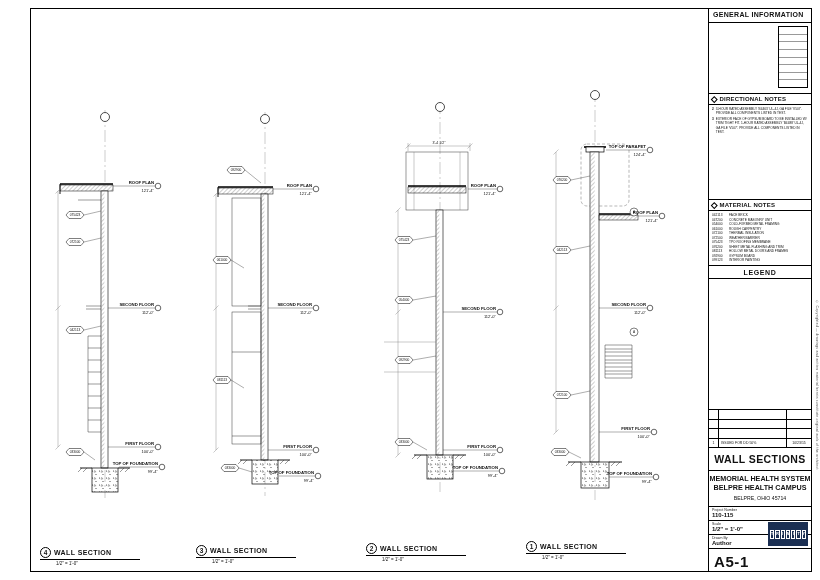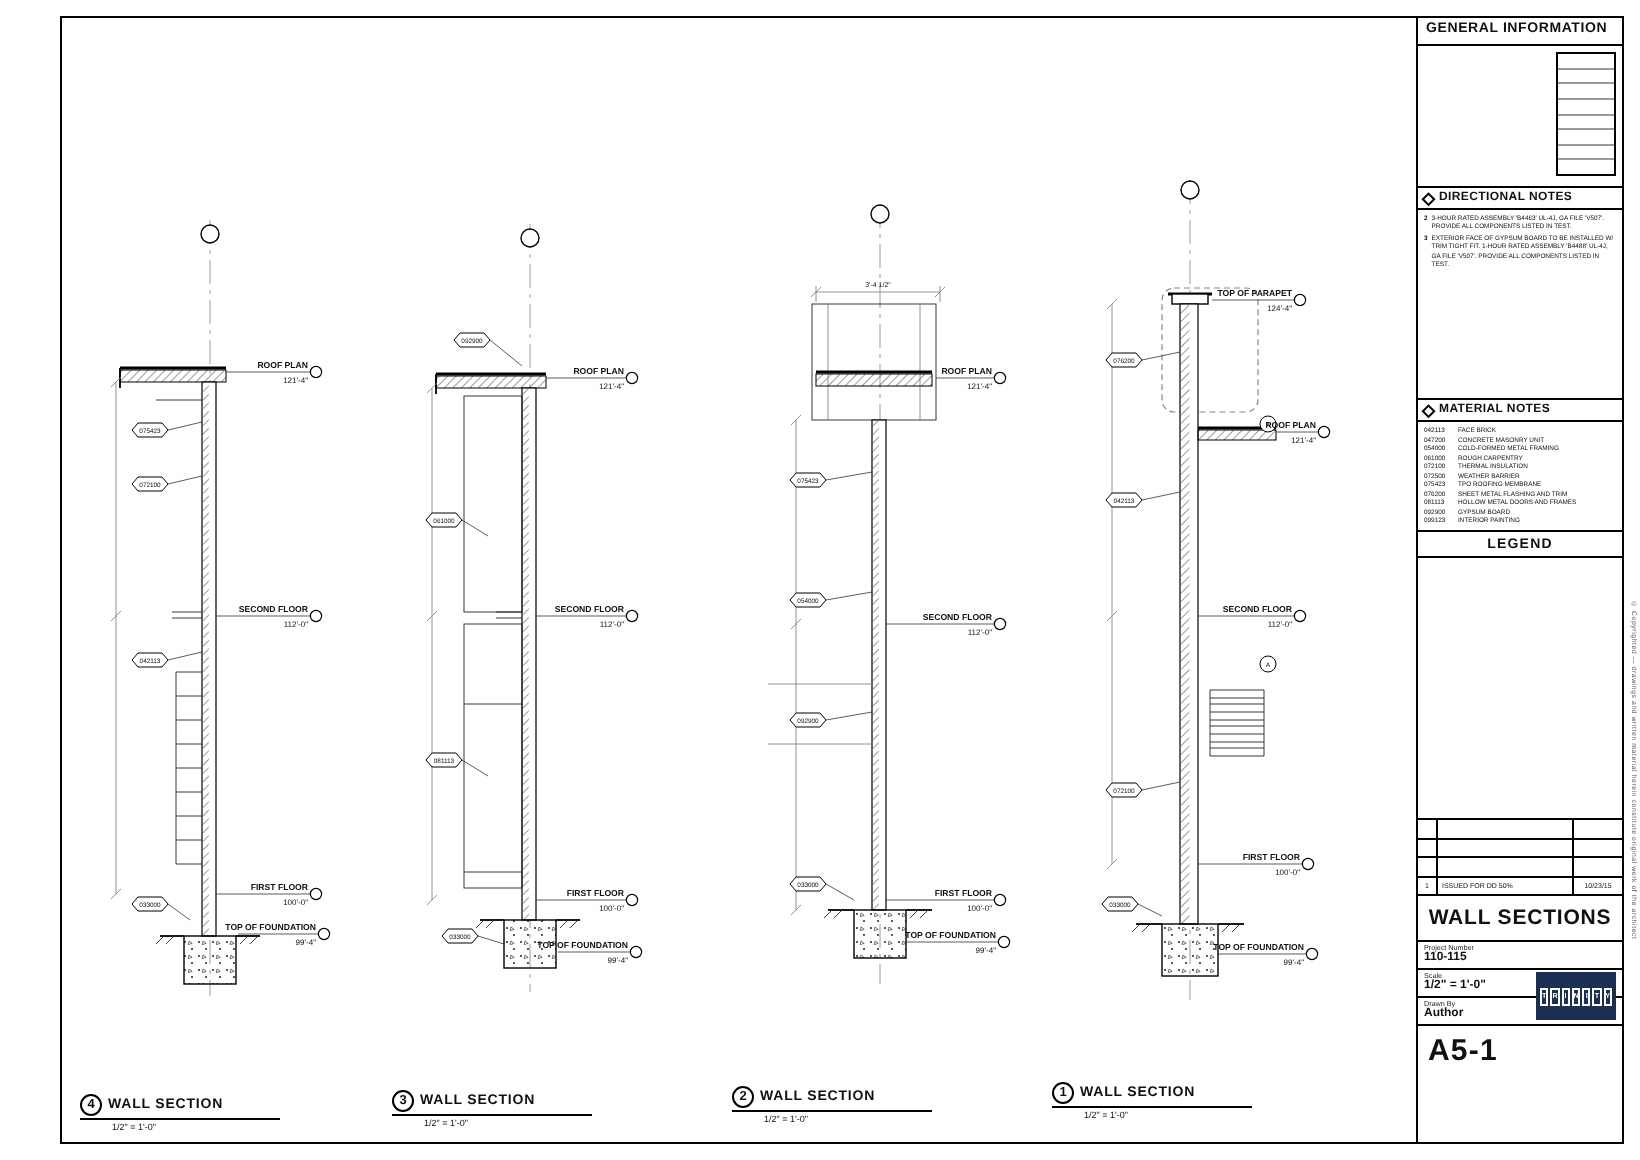--- a/index.html
+++ b/index.html
@@ -528,20 +528,25 @@
         <span class="rc2"></span>
         <span class="rc3"></span>
       </div>
     <div class="rrow">
       <span class="rc1">1</span>
       <span class="rc2">ISSUED FOR DD 50%</span>
       <span class="rc3">10/23/15</span>
     </div>
   </div>
   <div class="tb-st">WALL SECTIONS</div>
+  <div class="tb-proj">
+    <div class="pn1">MEMORIAL HEALTH SYSTEM</div>
+    <div class="pn1">BELPRE HEALTH CAMPUS</div>
+    <div class="pn2">BELPRE, OHIO 45714</div>
+  </div>
   <div class="tb-fields">
     <div class="frow">
       <span class="fl">Project Number</span>
       <span class="fv">110-115</span>
     </div>
     <div class="frow">
       <span class="fl">Scale</span>
       <span class="fv">1/2" = 1'-0"</span>
     </div>
     <div class="frow">

